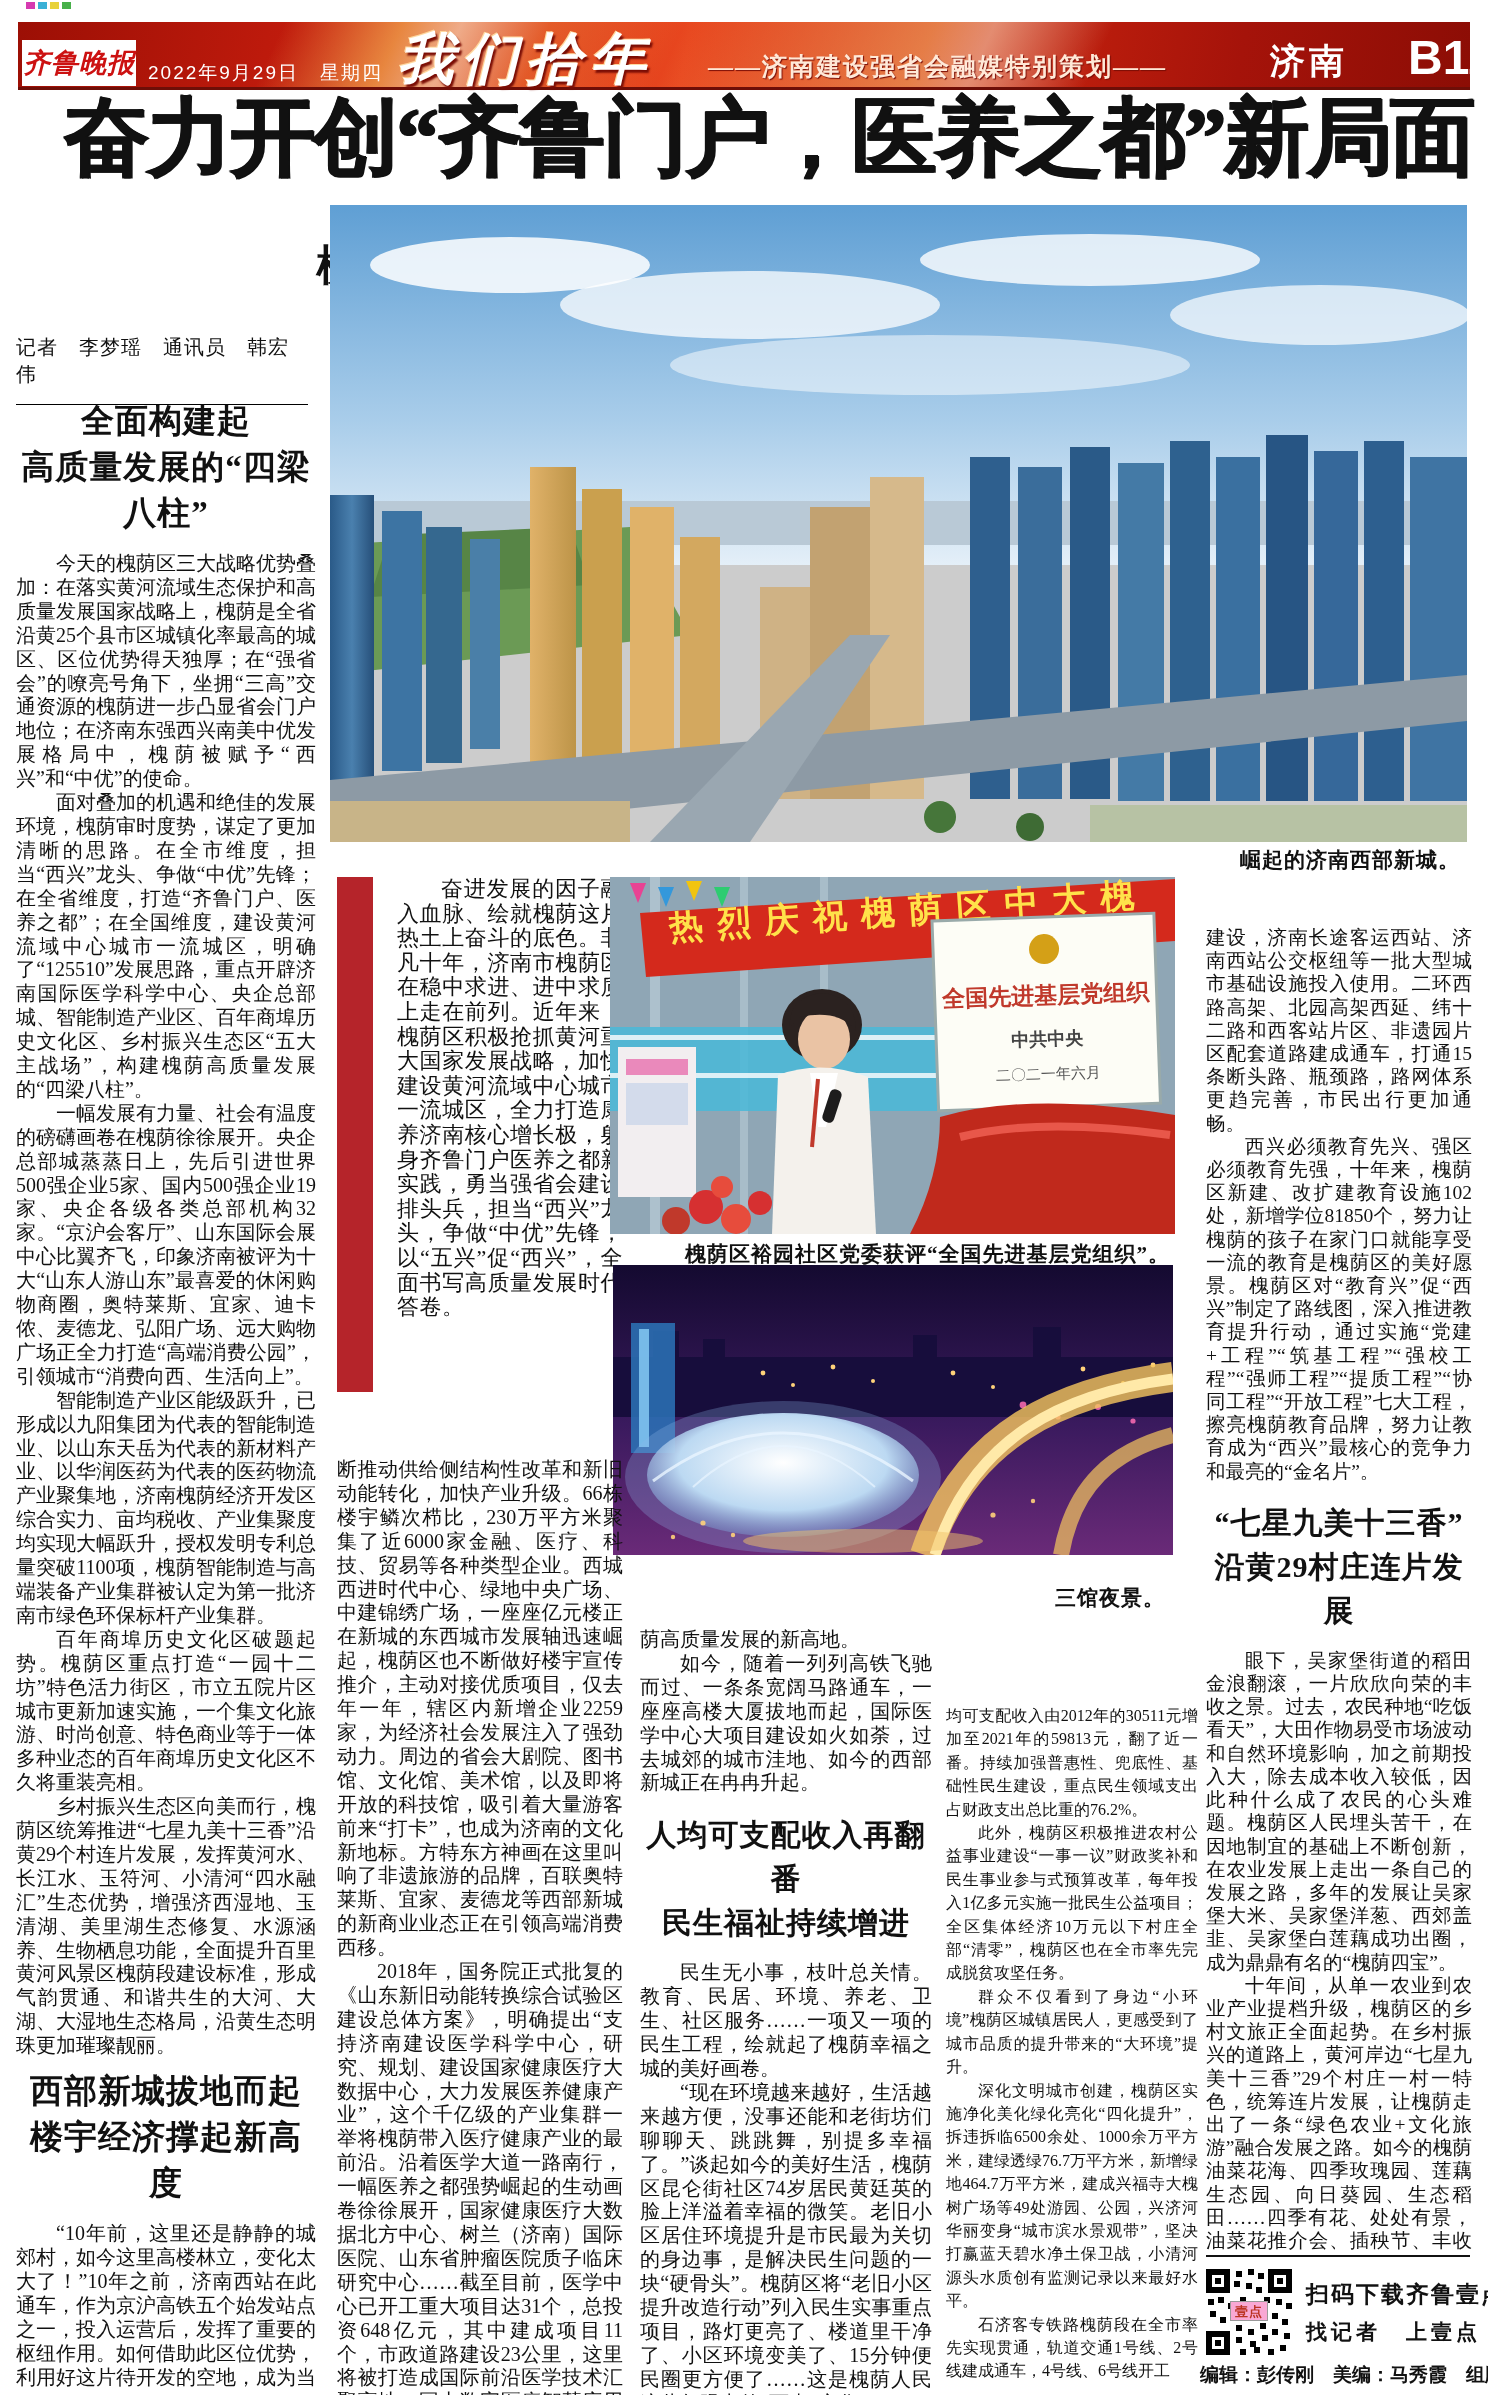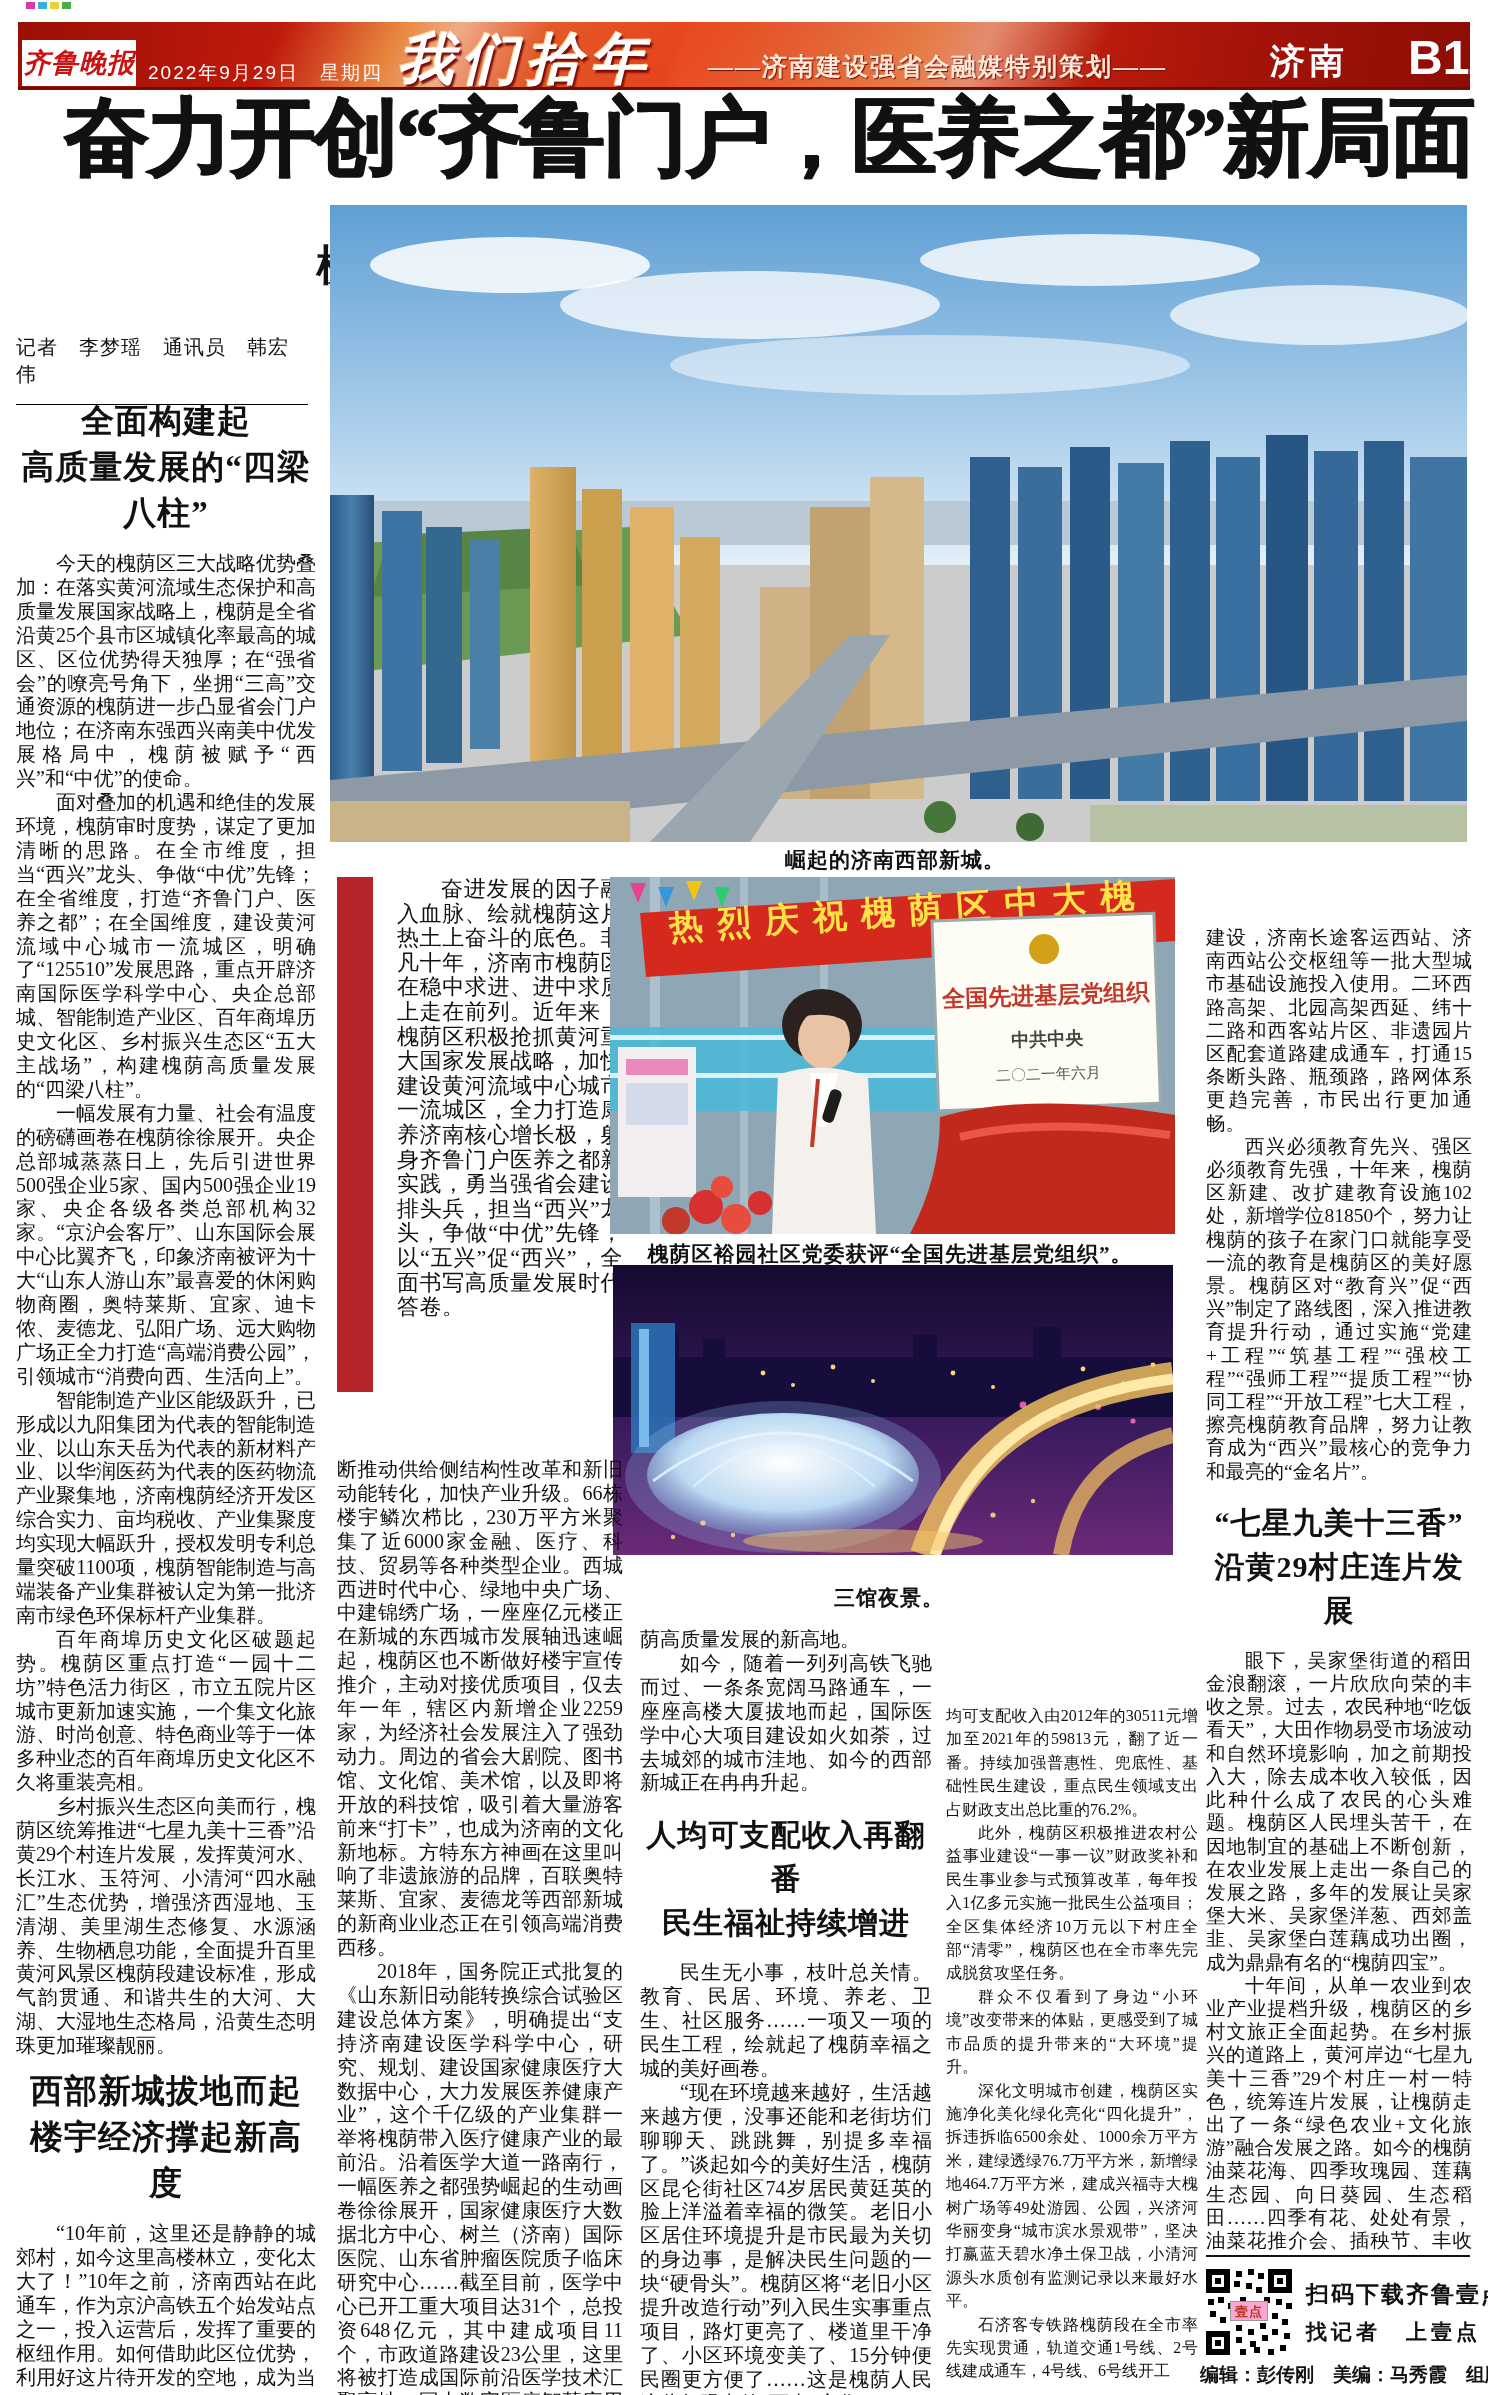--- a/index.html
+++ b/index.html
@@ -51,21 +51,21 @@
     position:absolute; left:16px; top:334px; width:292px; font-size:20px;
     border-bottom:1.5px solid #000; padding-bottom:16px; letter-spacing:1px;
   }
 
   
   .photo { position:absolute; overflow:hidden; background:#ccc; }
   .photo svg { display:block; }
   .photo-main  { left:330px; top:205px; width:1137px; height:637px; }
   .photo-party { left:610px; top:877px; width:565px; height:357px; }
   .photo-night { left:613px; top:1265px; width:560px; height:290px; }
-  .caption { position:absolute; font-size:21px; font-weight:700; text-align:center; letter-spacing:1px; }
+  .caption { position:absolute; font-size:21px; font-weight:700; text-align:right; letter-spacing:1px; }
   .caption-main  { left:330px;  top:846px;  width:1130px; }
   .caption-party { left:610px;  top:1240px; width:560px; }
   .caption-night { left:613px;  top:1560px; width:552px;margin-top:24px; }
 
   
   .tcol { position:absolute; overflow:hidden; font-size:20px; line-height:23.9px; text-align:justify; }
   .tcol p { margin:0; text-indent:2em; }
   .tcol p.cont { text-indent:0;margin-top:36px; }
   .col-1 { left:16px;   top:388px;  width:300px; height:2000px; }
   .col-2 { left:337px;  top:1422px; width:286px; height:973px; }
@@ -333,21 +333,21 @@
       <span data-interactable="false">民生福祉持续增进</span>
     </div>
     <p data-interactable="false">民生无小事，枝叶总关情。教育、民居、环境、养老、卫生、社区服务……一项又一项的民生工程，绘就起了槐荫幸福之城的美好画卷。</p>
     <p data-interactable="false">“现在环境越来越好，生活越来越方便，没事还能和老街坊们聊聊天、跳跳舞，别提多幸福了。”谈起如今的美好生活，槐荫区昆仑街社区74岁居民黄廷英的脸上洋溢着幸福的微笑。老旧小区居住环境提升是市民最为关切的身边事，是解决民生问题的一块“硬骨头”。槐荫区将“老旧小区提升改造行动”列入民生实事重点项目，路灯更亮了、楼道里干净了、小区环境变美了、15分钟便民圈更方便了……这是槐荫人民这些年眼中的“可喜”变化。</p>
     <p data-interactable="false">十年间，槐荫区城镇居民人</p>
   </section>
 
   <section class="tcol col-4" data-interactable="false">
     <p class="cont" data-interactable="false">均可支配收入由2012年的30511元增加至2021年的59813元，翻了近一番。持续加强普惠性、兜底性、基础性民生建设，重点民生领域支出占财政支出总比重的76.2%。</p>
     <p data-interactable="false">此外，槐荫区积极推进农村公益事业建设“一事一议”财政奖补和民生事业参与式预算改革，每年投入1亿多元实施一批民生公益项目；全区集体经济10万元以下村庄全部“清零”，槐荫区也在全市率先完成脱贫攻坚任务。</p>
-    <p data-interactable="false">群众不仅看到了身边“小环境”改变带来的体贴，更感受到了城市品质的提升带来的“大环境”提升。</p>
+    <p data-interactable="false">群众不仅看到了身边“小环境”槐荫区城镇居民人，更感受到了城市品质的提升带来的“大环境”提升。</p>
     <p data-interactable="false">深化文明城市创建，槐荫区实施净化美化绿化亮化“四化提升”，拆违拆临6500余处、1000余万平方米，建绿透绿76.7万平方米，新增绿地464.7万平方米，建成兴福寺大槐树广场等49处游园、公园，兴济河华丽变身“城市滨水景观带”，坚决打赢蓝天碧水净土保卫战，小清河源头水质创有监测记录以来最好水平。</p>
     <p data-interactable="false">石济客专铁路槐荫段在全市率先实现贯通，轨道交通1号线、2号线建成通车，4号线、6号线开工</p>
   </section>
 
   <section class="tcol col-5" data-interactable="false">
     <p class="cont" data-interactable="false">建设，济南长途客运西站、济南西站公交枢纽等一批大型城市基础设施投入使用。二环西路高架、北园高架西延、纬十二路和西客站片区、非遗园片区配套道路建成通车，打通15条断头路、瓶颈路，路网体系更趋完善，市民出行更加通畅。</p>
     <p data-interactable="false">西兴必须教育先兴、强区必须教育先强，十年来，槐荫区新建、改扩建教育设施102处，新增学位81850个，努力让槐荫的孩子在家门口就能享受一流的教育是槐荫区的美好愿景。槐荫区对“教育兴”促“西兴”制定了路线图，深入推进教育提升行动，通过实施“党建+工程”“筑基工程”“强校工程”“强师工程”“提质工程”“协同工程”“开放工程”七大工程，擦亮槐荫教育品牌，努力让教育成为“西兴”最核心的竞争力和最亮的“金名片”。</p>
     <div class="col-head ch-mid" data-interactable="false">
       <span data-interactable="false">“七星九美十三香”</span>
       <span data-interactable="false">沿黄29村庄连片发展</span>

